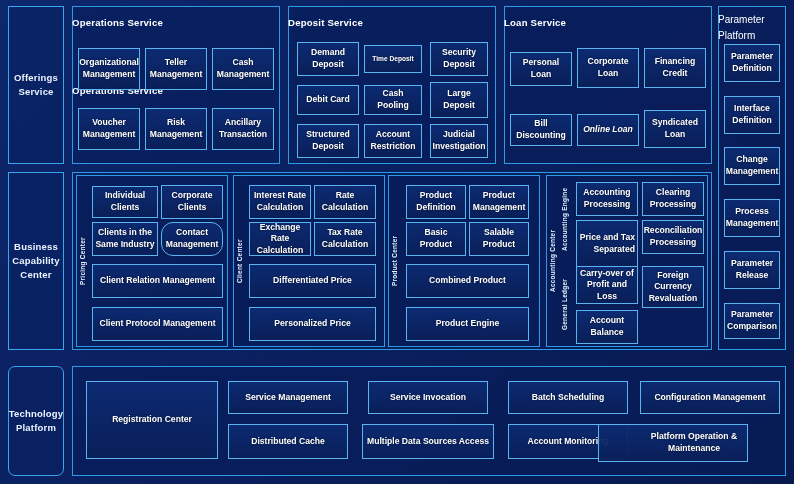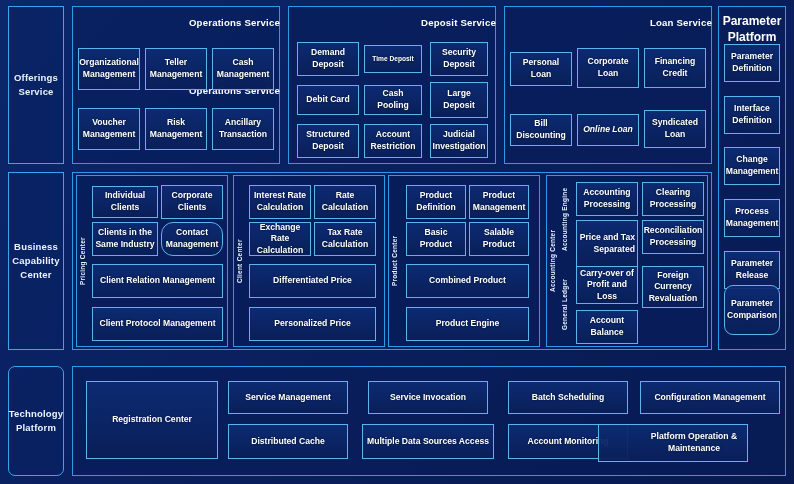--- a/index.html
+++ b/index.html
@@ -48,39 +48,38 @@
     color:#ffffff;
     padding:1px 2px;
     text-shadow:0 0 2px rgba(0,0,0,.6);
   }
   .node.sm{font-size:6.6px;}
   .grp-title{
     position:absolute;
     font-weight:bold;
     font-size:9.6px;
     color:#ffffff;
-    text-align:right;
+    text-align:left;
     letter-spacing:.2px;
   }
   .vlabel{
     position:absolute;
     writing-mode:vertical-rl;
     transform:rotate(180deg);
     font-weight:bold;
     font-size:6.4px;
     letter-spacing:.3px;
     color:#eaf3ff;
     display:flex;align-items:center;justify-content:center;
     white-space:nowrap;
   }
   .stack-title{
     position:absolute;
-    font-weight:bold;
-    font-size:12px;
-    text-align:center;
+    font-weight:normal;
+    font-size:10px;
     color:#ffffff;
     line-height:1.9;
   }
 </style>
 </head>
 <body>
 
 <div class="canvas">
 
   <div class="lbl-col" style="left:8px;top:6px;width:56px;height:158px;">
@@ -188,15 +187,15 @@
 
   <div class="frame" style="left:718px;top:6px;width:68px;height:344px;"></div>
   <div class="stack-title" style="left:718px;top:10px;width:68px;">Parameter</div>
   <div class="stack-title" style="left:718px;top:26px;width:68px;">Platform</div>
 
   <div class="node" style="left:724px;top:44px;width:56px;height:38px;">Parameter Definition</div>
   <div class="node" style="left:724px;top:96px;width:56px;height:38px;">Interface Definition</div>
   <div class="node" style="left:724px;top:147px;width:56px;height:38px;">Change Management</div>
   <div class="node" style="left:724px;top:199px;width:56px;height:38px;">Process Management</div>
   <div class="node" style="left:724px;top:251px;width:56px;height:38px;">Parameter Release</div>
-  <div class="node" style="left:724px;top:285px;width:56px;height:50px;border-radius:9px;">Parameter Comparison</div>
+  <div class="node" style="left:724px;top:303px;width:56px;height:36px;">Parameter Comparison</div>
 
 </div>
 
 </body></html>

